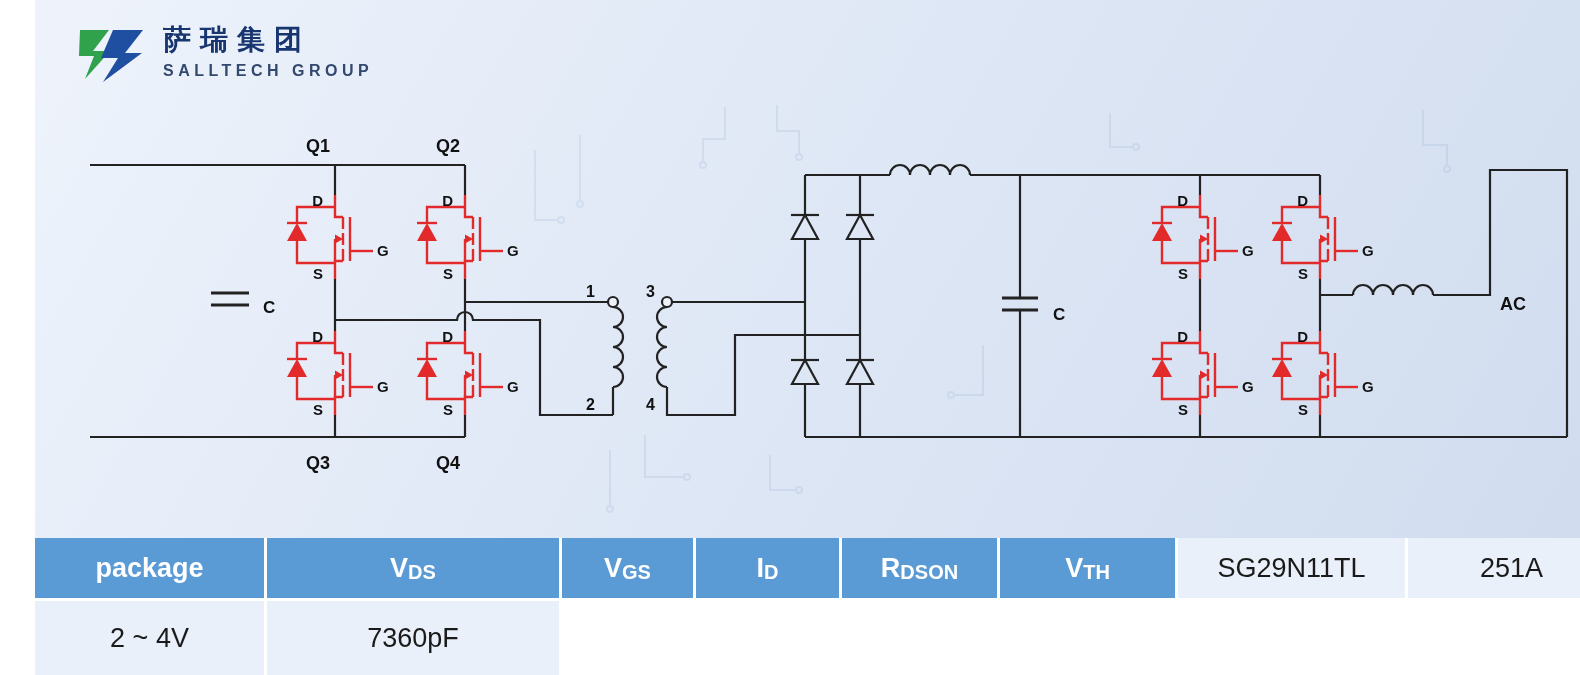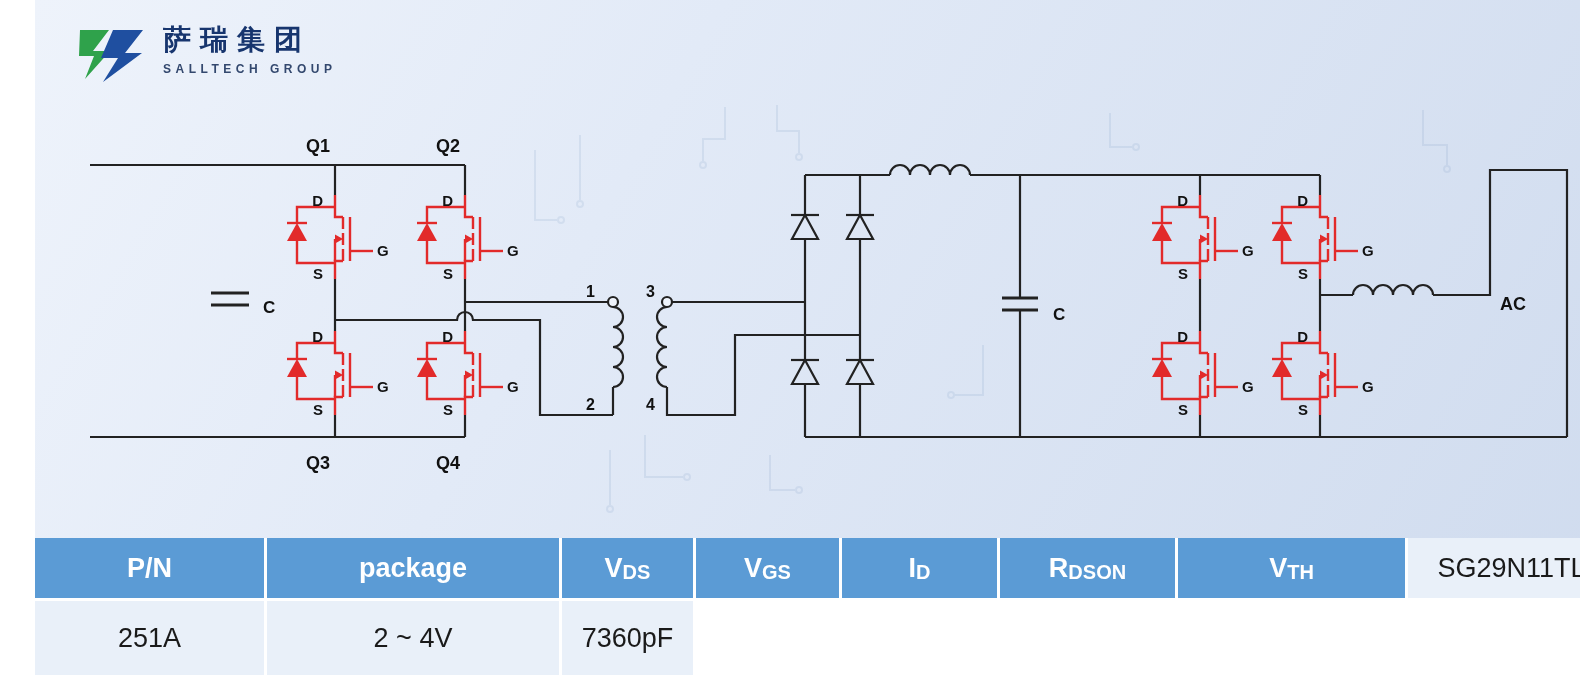--- a/index.html
+++ b/index.html
@@ -10,21 +10,21 @@
     background:linear-gradient(120deg,#eef3fb 0%,#e2eaf7 35%,#cfdbee 100%);
     font-family:"Liberation Sans",sans-serif;
     margin-left:35px;
   }
   
   .logo{position:absolute;top:25px;left:42px;display:flex;align-items:flex-start;gap:14px;}
   .logo-text .cn{
     font-size:28px;font-weight:bold;color:#17356e;letter-spacing:9px;line-height:1.1;
   }
   .logo-text .en{
-    font-size:12px;font-weight:bold;color:#33486e;letter-spacing:4.5px;margin-top:6px;
+    font-size:16px;font-weight:bold;color:#33486e;letter-spacing:4.5px;margin-top:6px;
   }
   
   .schematic{position:absolute;top:105px;left:0;}
   
   .spec-table{
     position:absolute;left:0;bottom:0;width:1580px;
     display:grid;
     grid-template-columns:229px 292px 131px 143px 155px 175px 227px 207px;
     grid-template-rows:60px 74px;
     gap:3px;
@@ -202,24 +202,20 @@
     <g font-size="18" font-weight="bold" fill="#111" text-anchor="middle">
       <text x="283" y="47">Q1</text>
       <text x="413" y="47">Q2</text>
       <text x="283" y="364">Q3</text>
       <text x="413" y="364">Q4</text>
     </g>
   </svg>
 
   <div class="spec-table">
     <div class="th">
-        <span>P/N</span>
-        <sub></sub>
-      </div>
-    <div class="th">
         <span>package</span>
         <sub></sub>
       </div>
     <div class="th">
         <span>V</span>
         <sub>DS</sub>
       </div>
     <div class="th">
         <span>V</span>
         <sub>GS</sub>

